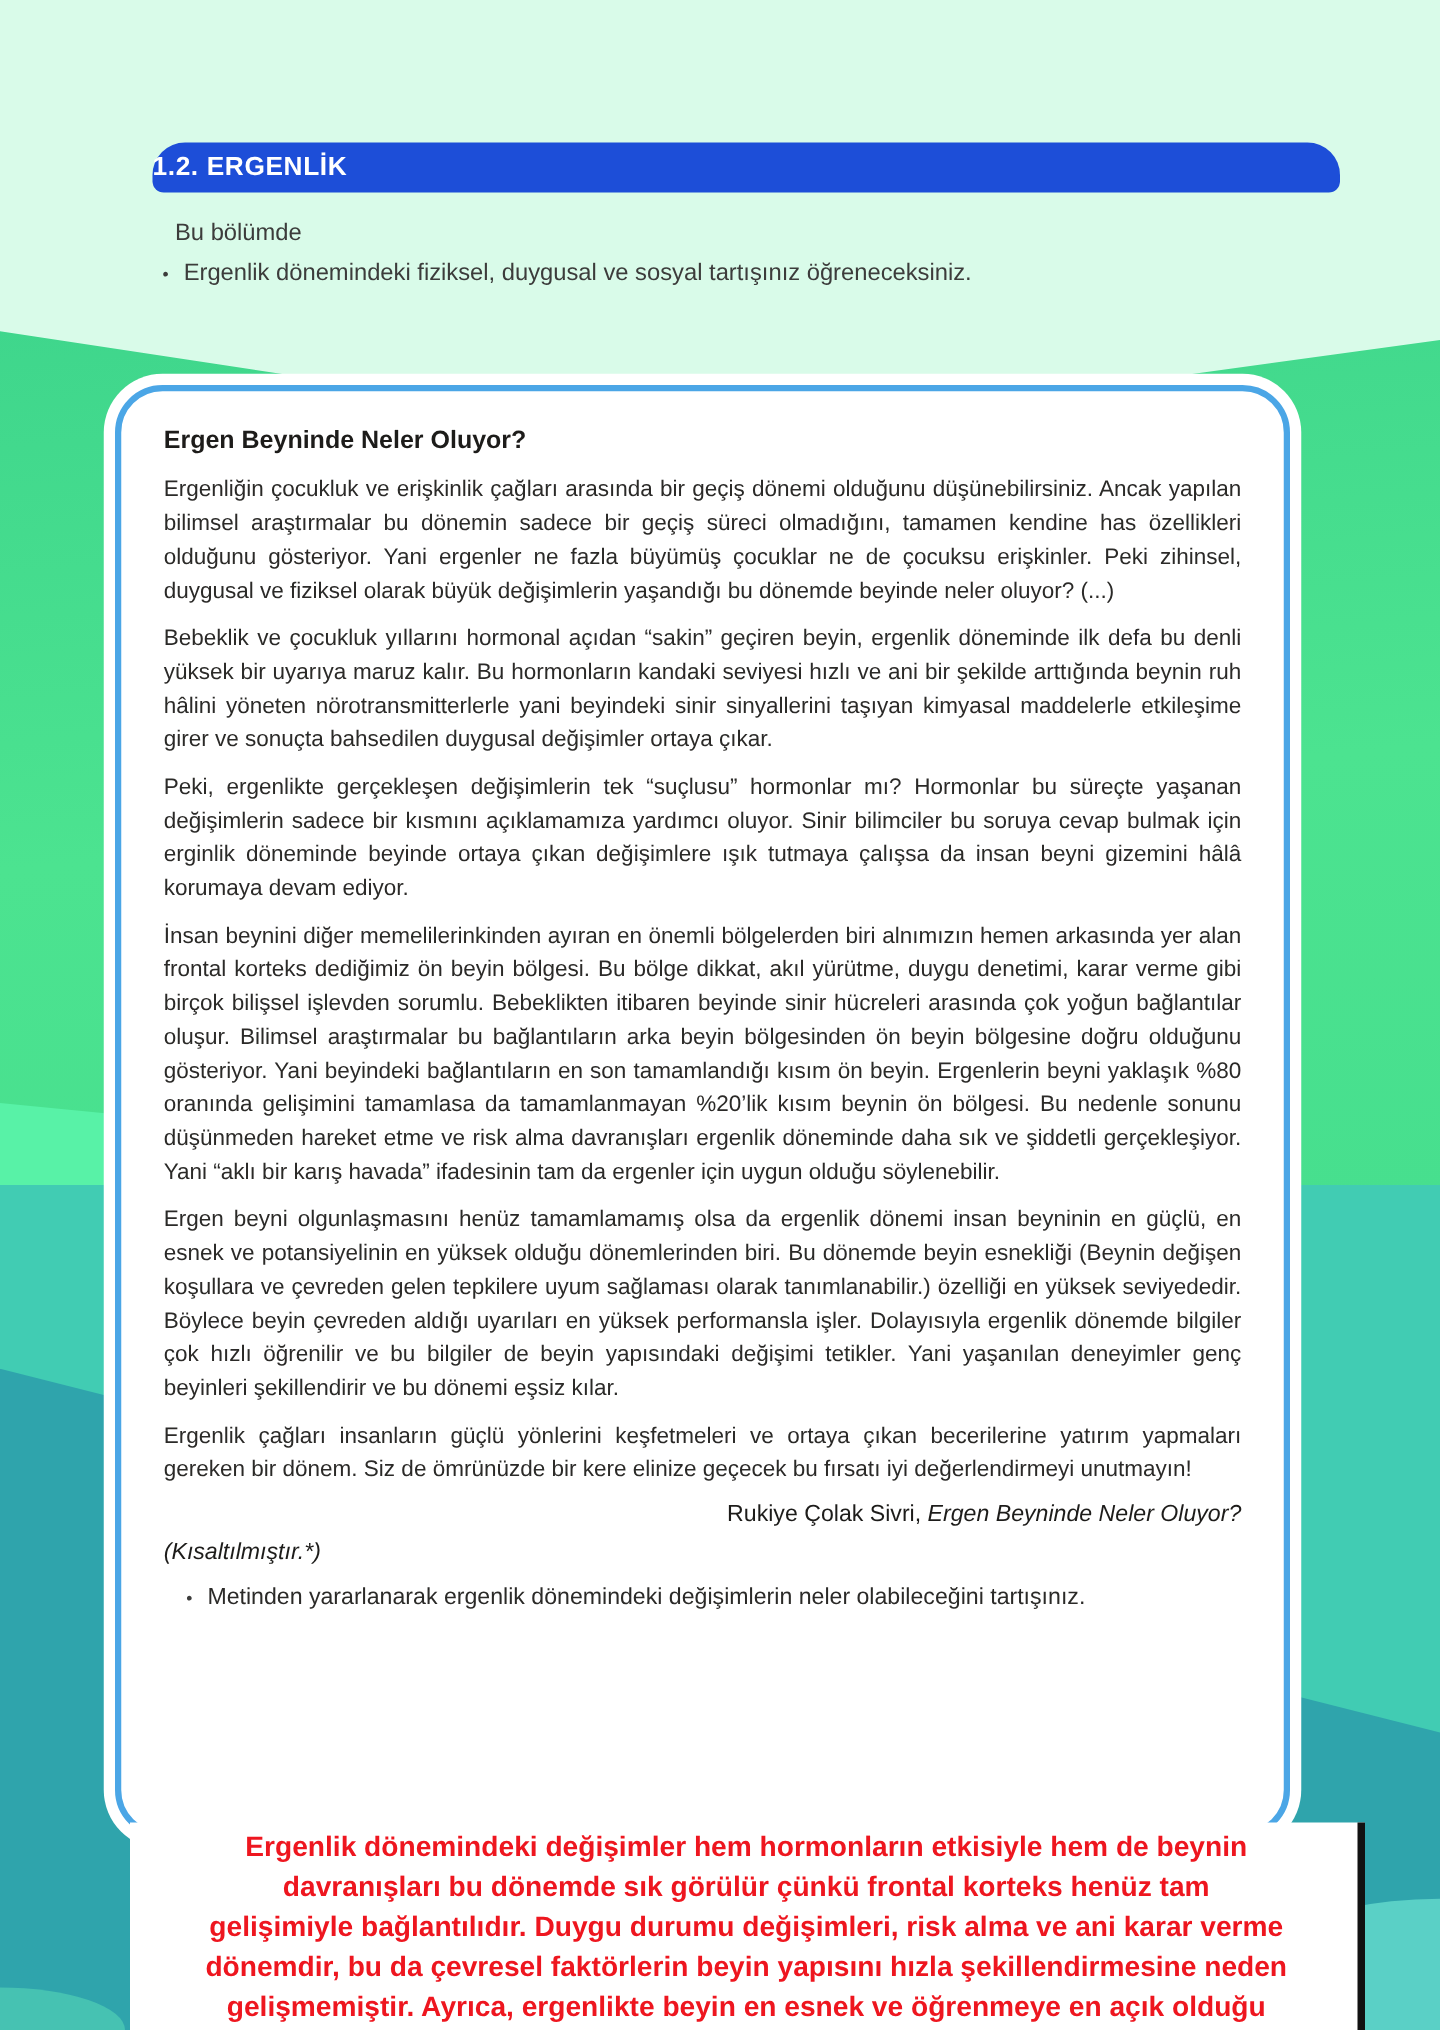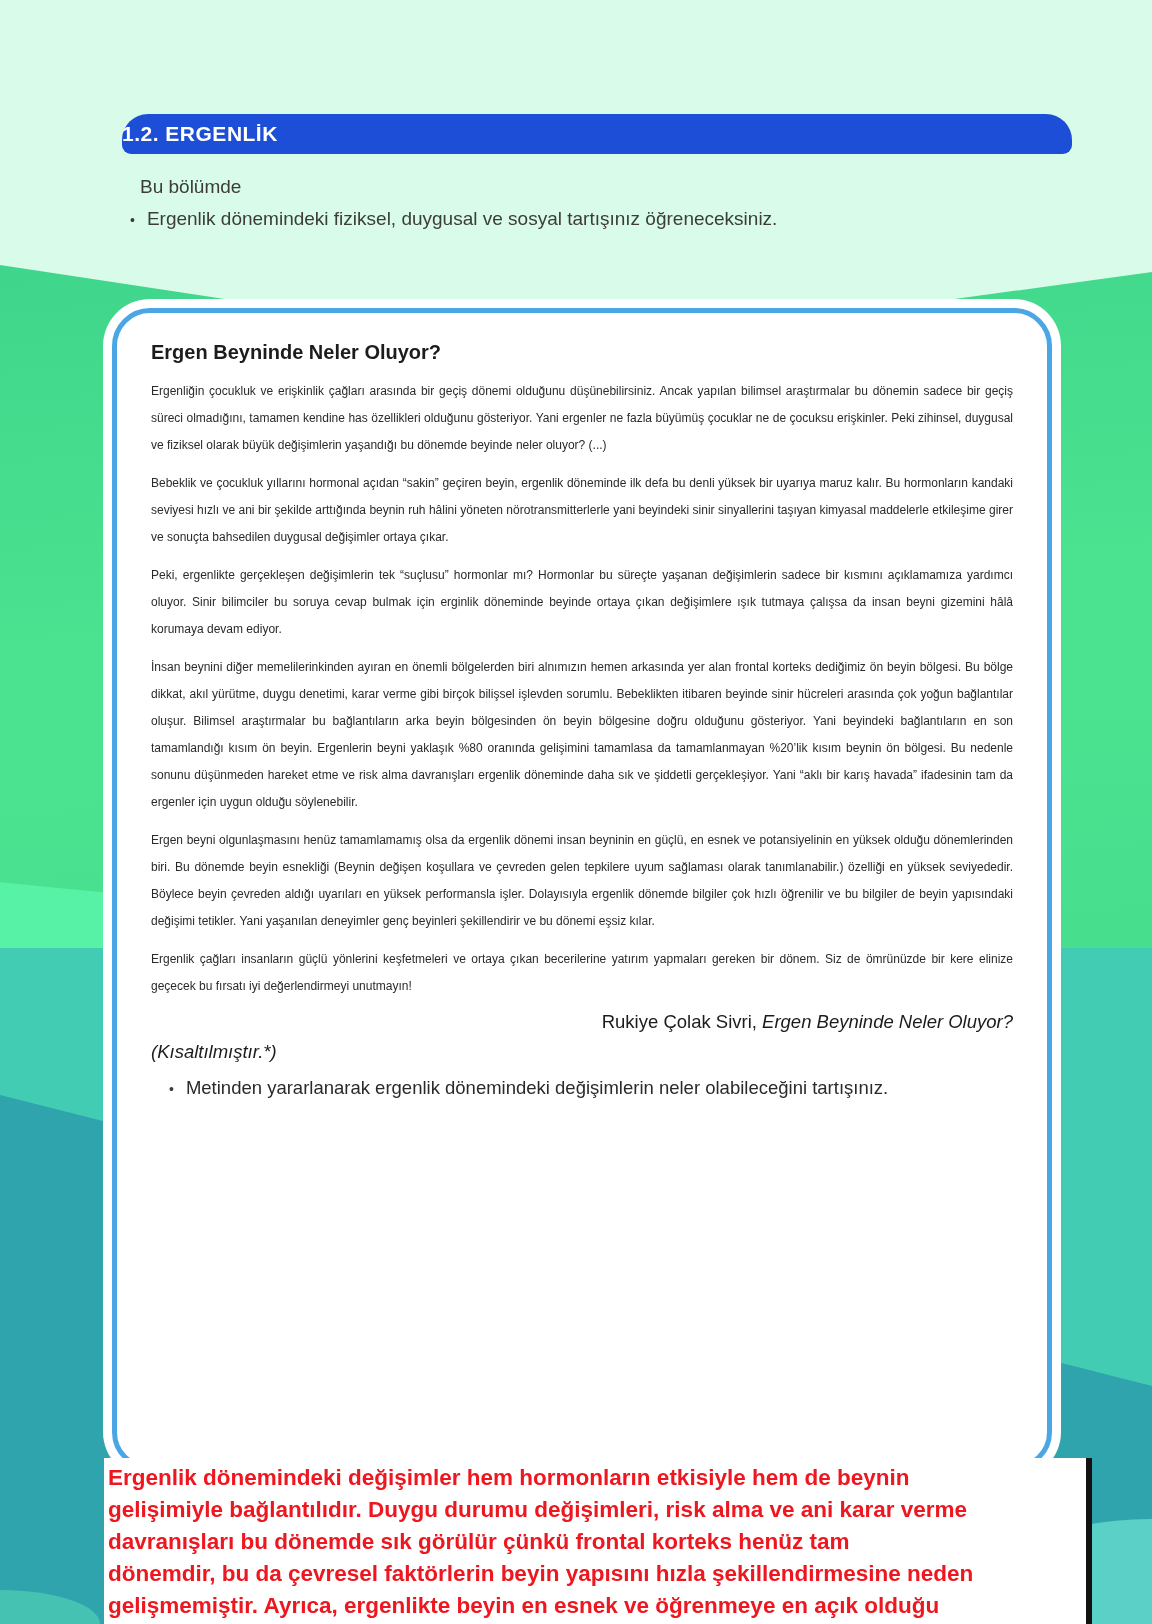--- a/index.html
+++ b/index.html
@@ -59,35 +59,35 @@
   }
   .intro-bullet-row {
     position: absolute; left: 130px; top: 208px; width: 920px;
     display: flex; align-items: baseline; gap: 12px;
     font-size: 19px; color: #3c3c3b;
   }
   .bullet-dot { font-size: 14px; line-height: 19px; color: #3c3c3b; }
   
   .card {
     position: absolute;
-    left: 112px; top: 308px; width: 940px; height: 1162px;
+    left: 92px; top: 308px; width: 940px; height: 1162px;
     box-sizing: border-box;
     background: #ffffff;
     border: 5px solid #4ba6e6;
     border-radius: 38px;
     box-shadow: 0 0 0 9px #ffffff;
     padding: 28px 34px 16px 34px;
     overflow: hidden;
   }
   .card-title {
     font-weight: bold; font-size: 20px; color: #1d1c1a;
     margin: 0 0 14px 0;
   }
   .card p.body-par {
-    font-size: 12px; line-height: 27px;
+    font-size: 18px; line-height: 27px;
     text-align: justify;
     margin: 0 0 11px 0;
     color: #2b2a28;
   }
   .attribution {
     text-align: right; font-size: 18.5px; margin-top: 10px; color: #1d1c1a;
   }
   .attribution .work { font-style: italic; }
   .attribution-note {
     font-size: 18.5px; font-style: italic;
@@ -105,20 +105,21 @@
   
   .answer-box {
     position: absolute;
     left: 104px; top: 1458px; width: 988px; height: 166px;
     background: #ffffff;
     border-right: 6px solid #121212;
     box-sizing: border-box;
     padding: 4px 0 0 4px;
     overflow: hidden;
     z-index: 5;
+    text-align: center;
   }
   .answer-line {
     font-weight: bold;
     font-size: 22.5px; line-height: 32px;
     color: #ee161f;
     white-space: nowrap;
   }
 </style>
 </head>
 <body>
@@ -157,18 +158,18 @@
 
 
   <div class="task-bullet-row">
     <span class="bullet-dot">•</span>
     <span>Metinden yararlanarak ergenlik dönemindeki değişimlerin neler olabileceğini tartışınız.</span>
   </div>
 </div>
 
 <div class="answer-box">
   <div class="answer-line">Ergenlik dönemindeki değişimler hem hormonların etkisiyle hem de beynin</div>
+  <div class="answer-line">davranışları bu dönemde sık görülür çünkü frontal korteks henüz tam</div>
   <div class="answer-line">gelişimiyle bağlantılıdır. Duygu durumu değişimleri, risk alma ve ani karar verme</div>
-  <div class="answer-line">davranışları bu dönemde sık görülür çünkü frontal korteks henüz tam</div>
   <div class="answer-line">dönemdir, bu da çevresel faktörlerin beyin yapısını hızla şekillendirmesine neden</div>
   <div class="answer-line">gelişmemiştir. Ayrıca, ergenlikte beyin en esnek ve öğrenmeye en açık olduğu</div>
   <div class="answer-line">olur.</div>
 </div>
 
 </body></html>

